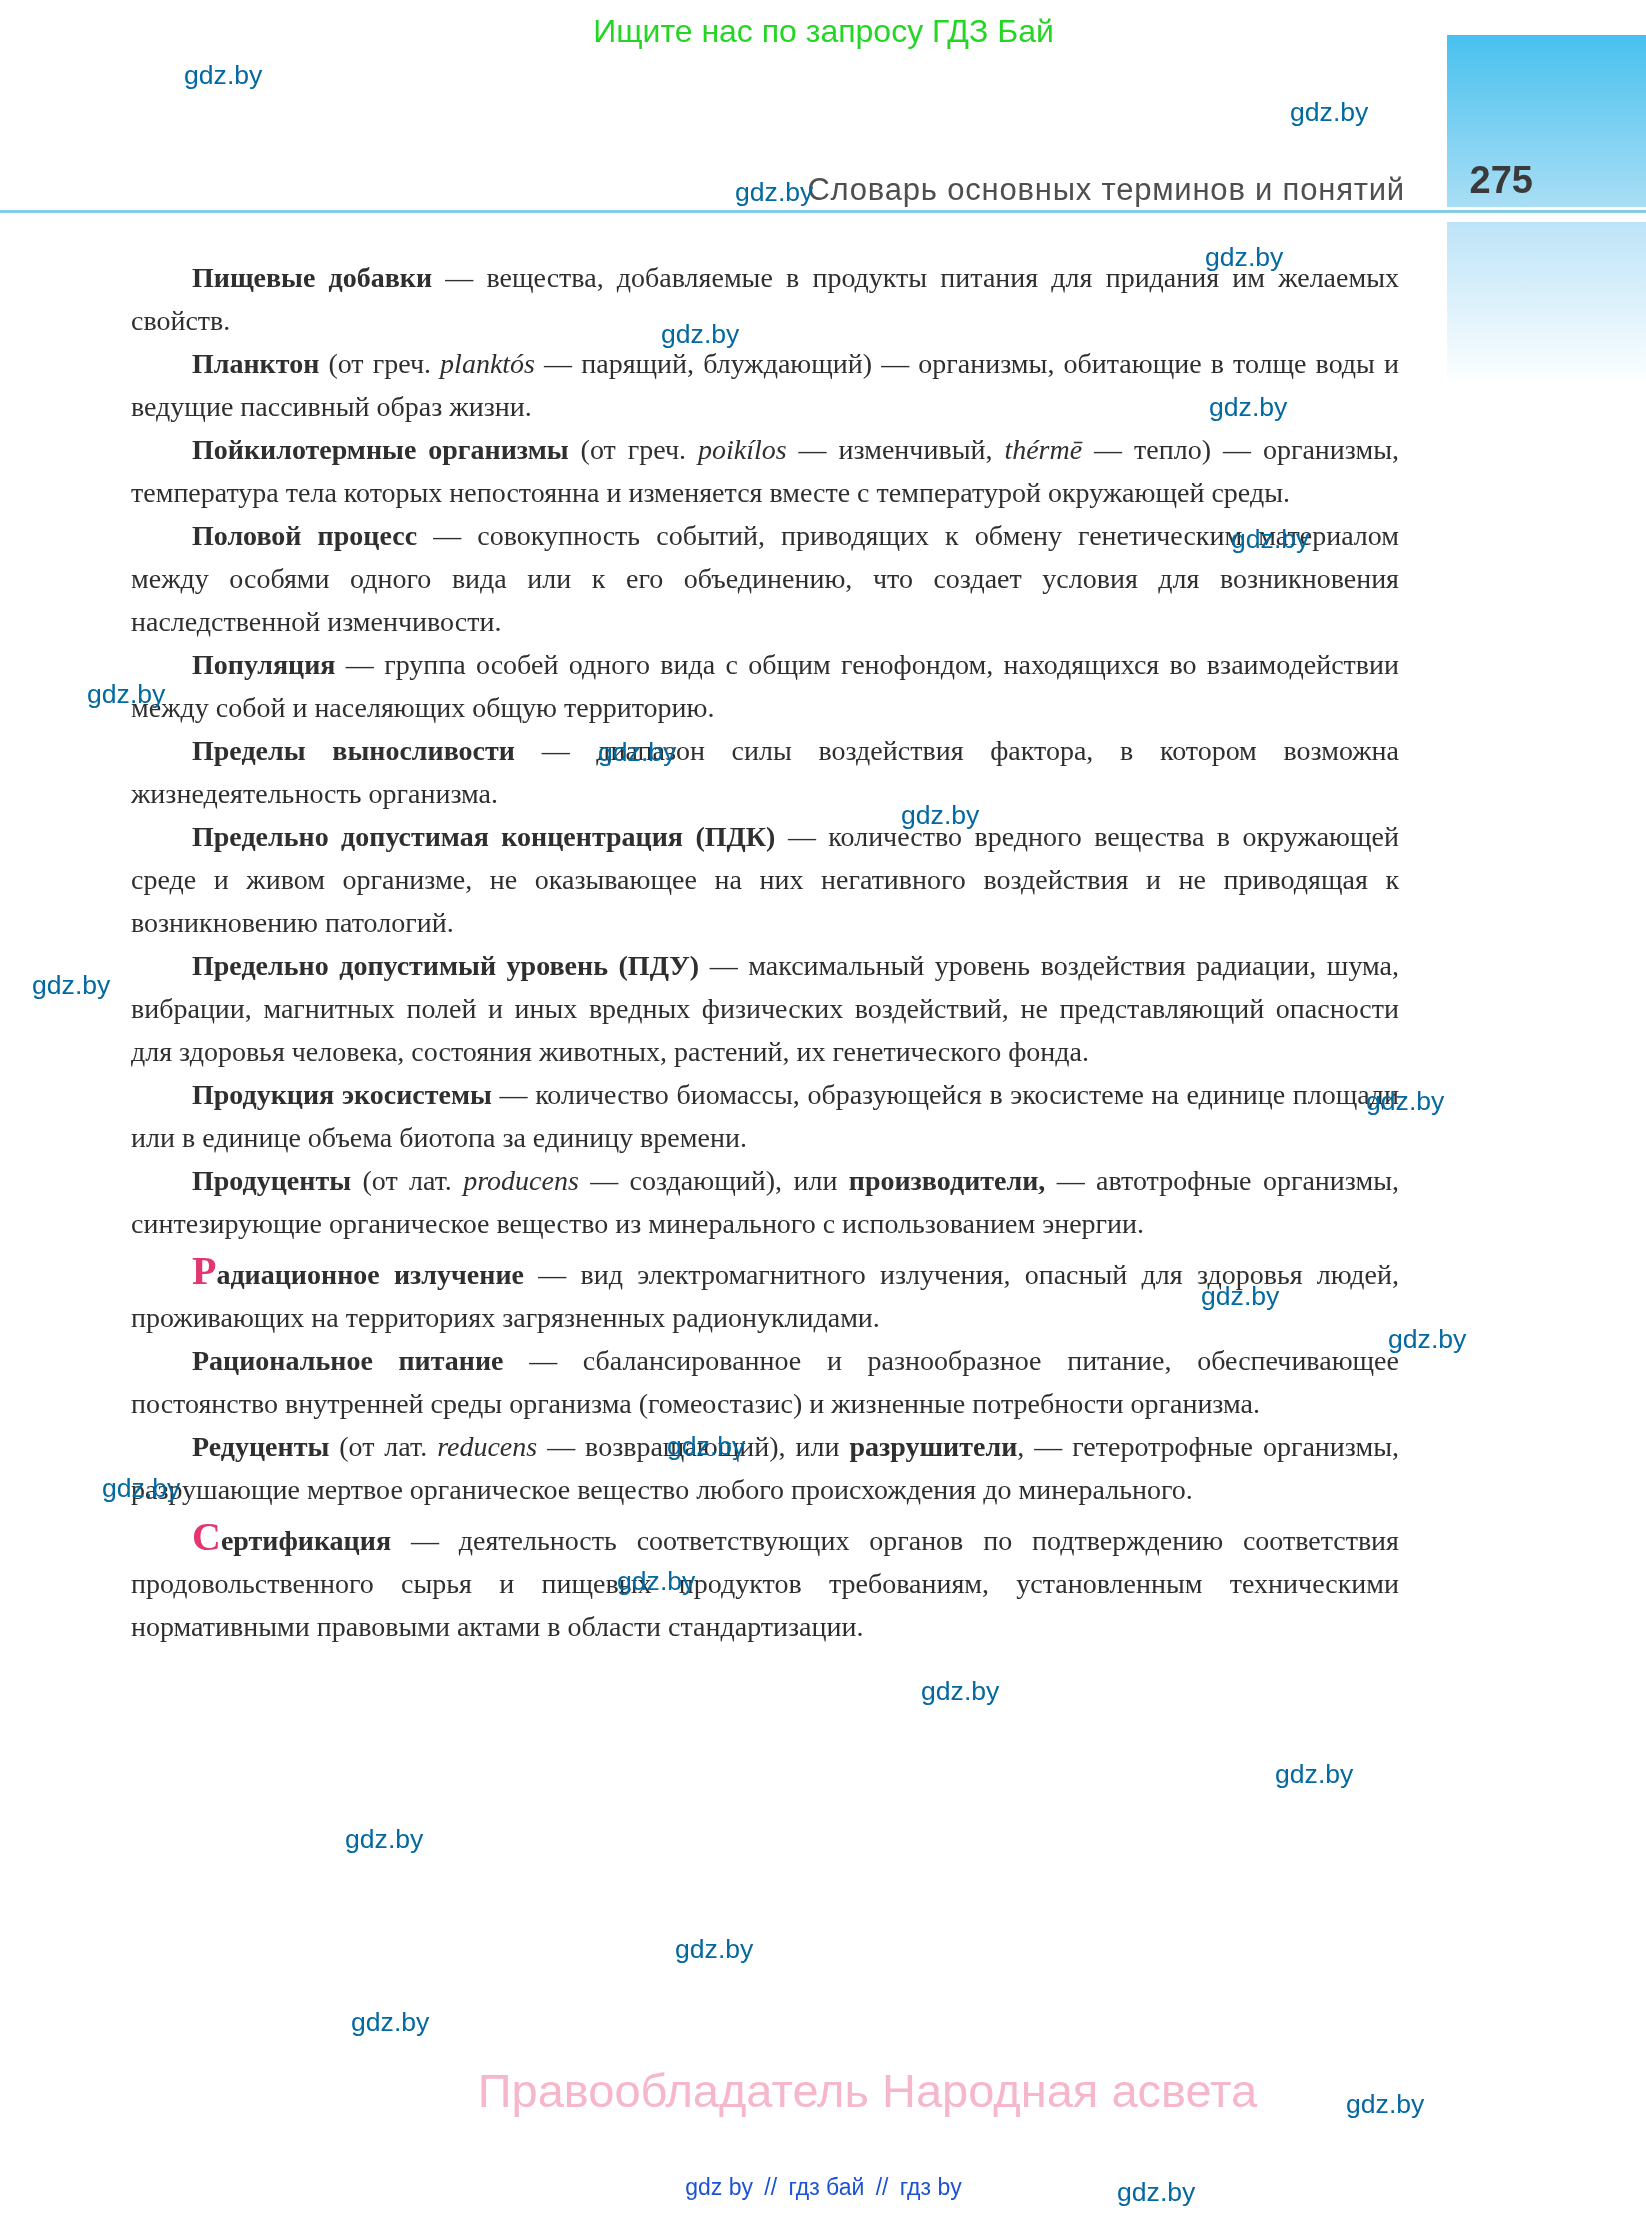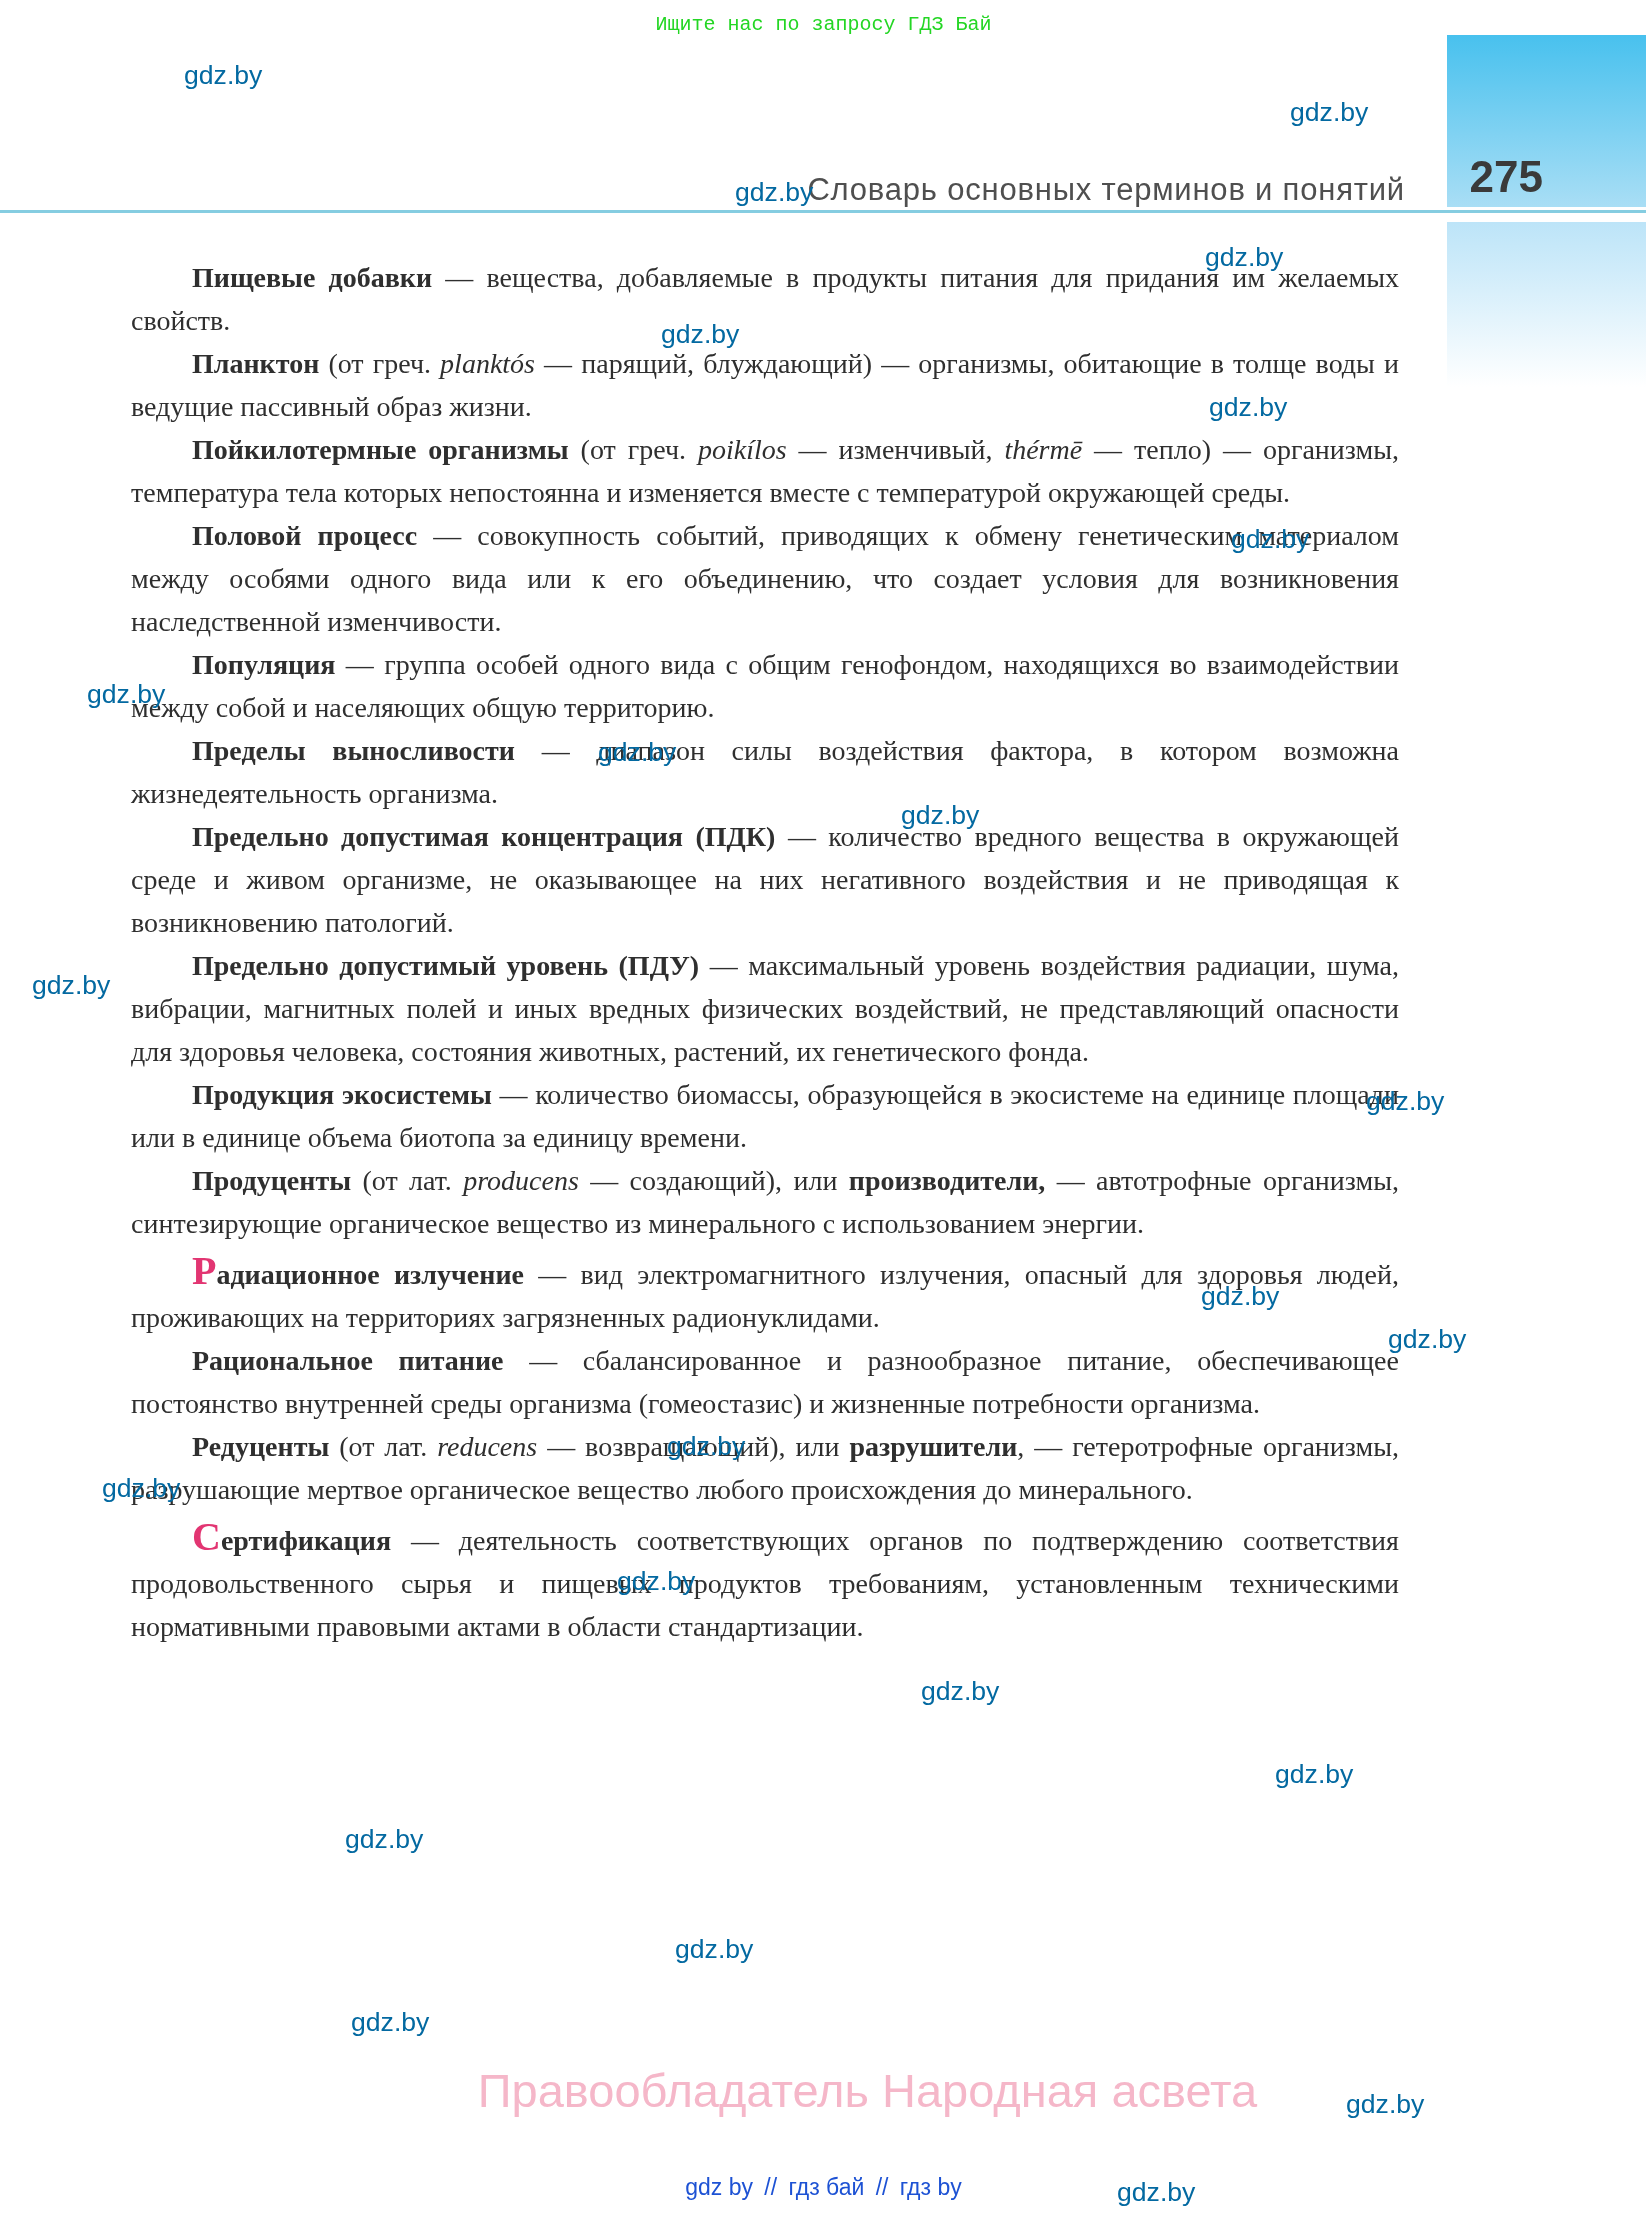--- a/index.html
+++ b/index.html
@@ -1,36 +1,36 @@
 <!DOCTYPE html>
 <html style="font-size:13px"><head>
 <meta charset="utf-8">
 <style>
   html,body{margin:0;padding:0;background:#ffffff;}
   .page{position:relative;width:1647px;height:2216px;background:#ffffff;overflow:hidden;
         font-family:"Liberation Serif",serif;}
 
   
   .promo{position:absolute;top:13px;left:0;width:100%;text-align:center;
-         font-family:Liberation Mono, monospace;font-size:20px;color:#24d624;}
+         font-family:Liberation Sans, sans-serif;font-size:32px;color:#24d624;}
 
   
   .header-title{position:absolute;top:172px;right:242px;
                 font-family:"Liberation Sans",sans-serif;font-size:31px;color:#4f4f4f;
                 letter-spacing:0.8px;white-space:nowrap;}
   .rule{position:absolute;top:210px;left:0;width:1647px;height:3.2px;background:#85cde1;}
 
   
   .corner-box-top{position:absolute;left:1447px;top:35px;width:200px;height:172px;
                   background:linear-gradient(180deg,#48c1ee 0%,#a9def5 100%);}
   .corner-box-bottom{position:absolute;left:1447px;top:222px;width:200px;height:165px;
                   background:linear-gradient(180deg,#bce4f8 0%,rgba(255,255,255,0) 100%);}
   .page-number{position:absolute;left:22.6px;bottom:4.8px;
                font-family:"Liberation Sans",sans-serif;font-weight:bold;
-               font-size:44px;color:#3a3a3a;}
+               font-size:38px;color:#3a3a3a;}
 
   
   .content{position:absolute;left:131px;top:256px;width:1268px;
            font-size:28px;line-height:43px;color:#2f2f2f;text-align:justify;}
   .content p.entry{margin:0;text-indent:61px;}
   .content p.entry.has-cap{margin-top:8px;}
   .content .b{font-weight:bold;}
   .content .i{font-style:italic;}
   .dropcap{font-size:40px;line-height:0;font-weight:bold;color:#e23572;}
 

